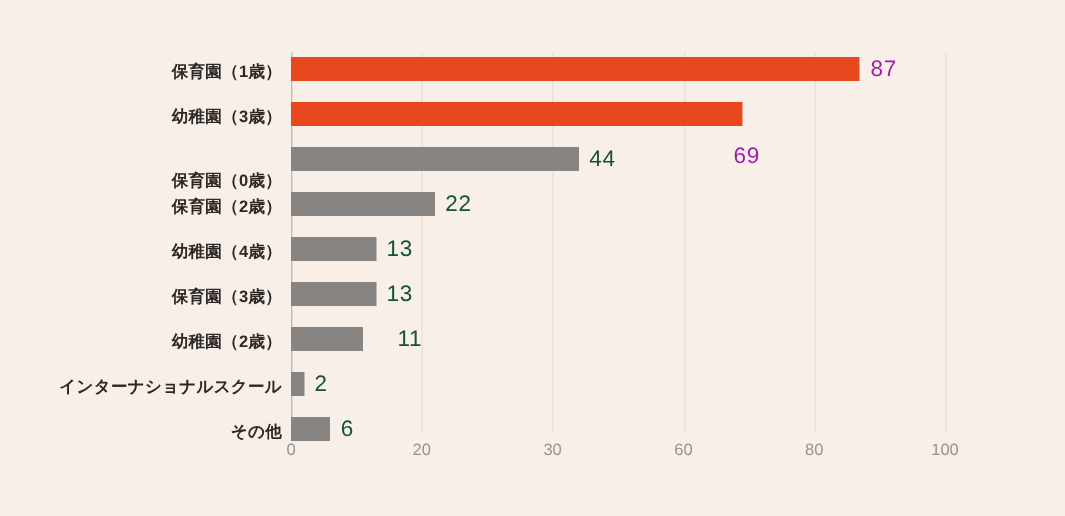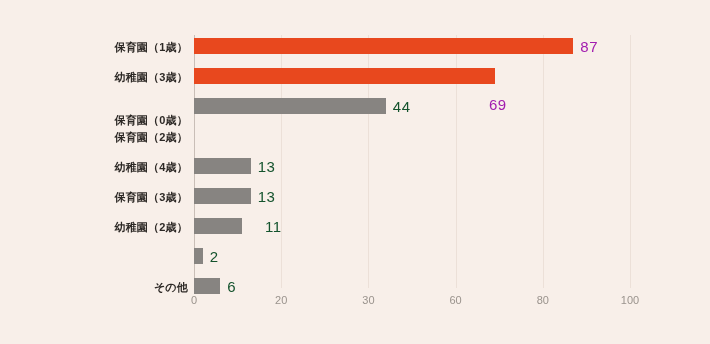--- a/index.html
+++ b/index.html
@@ -123,35 +123,40 @@
   <div class="axis-line"></div>
 
   <div id="category-labels">
       <div class="cat-label" style="top: 5px;">保育園（1歳）</div>
       <div class="cat-label" style="top: 35px;">幼稚園（3歳）</div>
       <div class="cat-label" style="top: 78px;">保育園（0歳）</div>
       <div class="cat-label" style="top: 95px;">保育園（2歳）</div>
       <div class="cat-label" style="top: 125px;">幼稚園（4歳）</div>
       <div class="cat-label" style="top: 155px;">保育園（3歳）</div>
       <div class="cat-label" style="top: 185px;">幼稚園（2歳）</div>
+      <div class="cat-label" style="top: 215px;">インターナショナルスクール</div>
       <div class="cat-label" style="top: 245px;">その他</div>
     </div>
 
   <div id="plot-area">
       <div class="bar-row" style="top: 3px; width: 436px;">
         <div class="bar orange" style="width: 379.32px;"></div>
         <span class="bar-value orange" style="left: 386.32px;">87</span>
       </div>
       <div class="bar-row" style="top: 33px; width: 436px;">
         <div class="bar orange" style="width: 300.84px;"></div>
         <span class="bar-value orange" style="left: 295px; margin-top: 28px;">69</span>
       </div>
       <div class="bar-row" style="top: 63px; width: 436px;">
         <div class="bar gray" style="width: 191.84px;"></div>
         <span class="bar-value gray" style="left: 198.84px;">44</span>
+      </div>
+      <div class="bar-row" style="top: 93px; width: 436px;">
+        <div class="bar gray" style="width: 95.92px;"></div>
+        <span class="bar-value gray" style="left: 102.92px;">22</span>
       </div>
       <div class="bar-row" style="top: 123px; width: 436px;">
         <div class="bar gray" style="width: 56.68px;"></div>
         <span class="bar-value gray" style="left: 63.68px;">13</span>
       </div>
       <div class="bar-row" style="top: 153px; width: 436px;">
         <div class="bar gray" style="width: 56.68px;"></div>
         <span class="bar-value gray" style="left: 63.68px;">13</span>
       </div>
       <div class="bar-row" style="top: 183px; width: 436px;">

